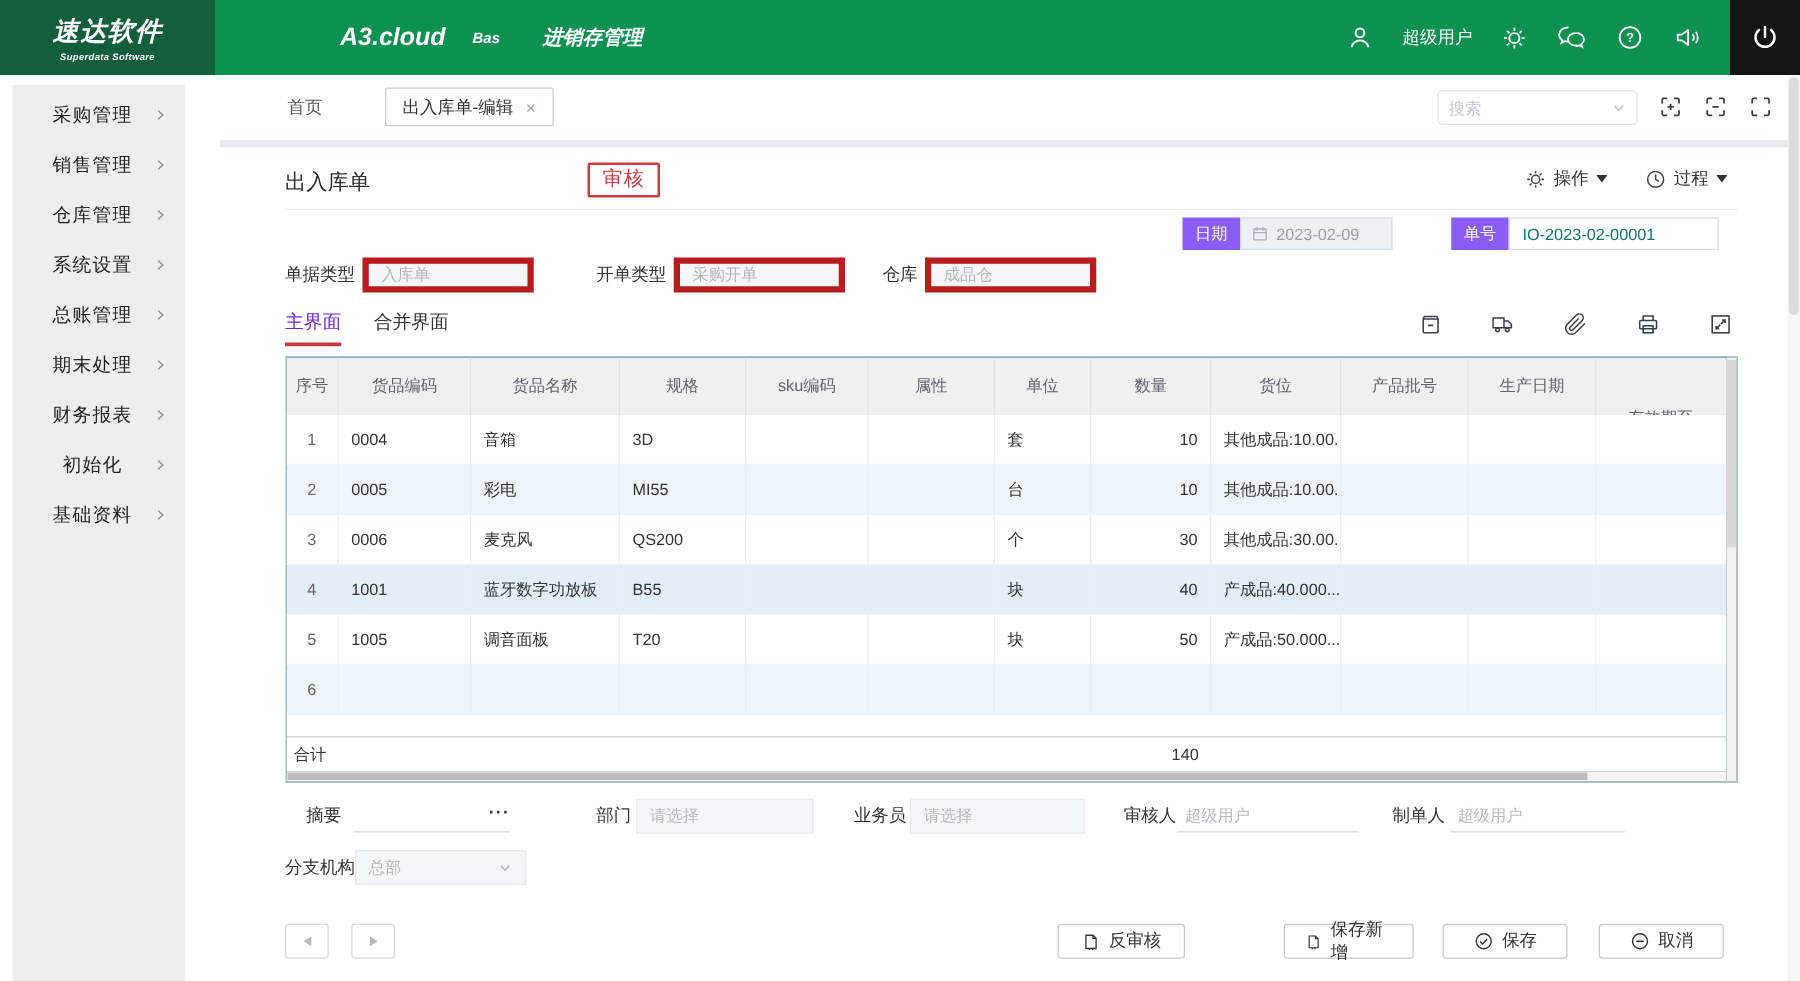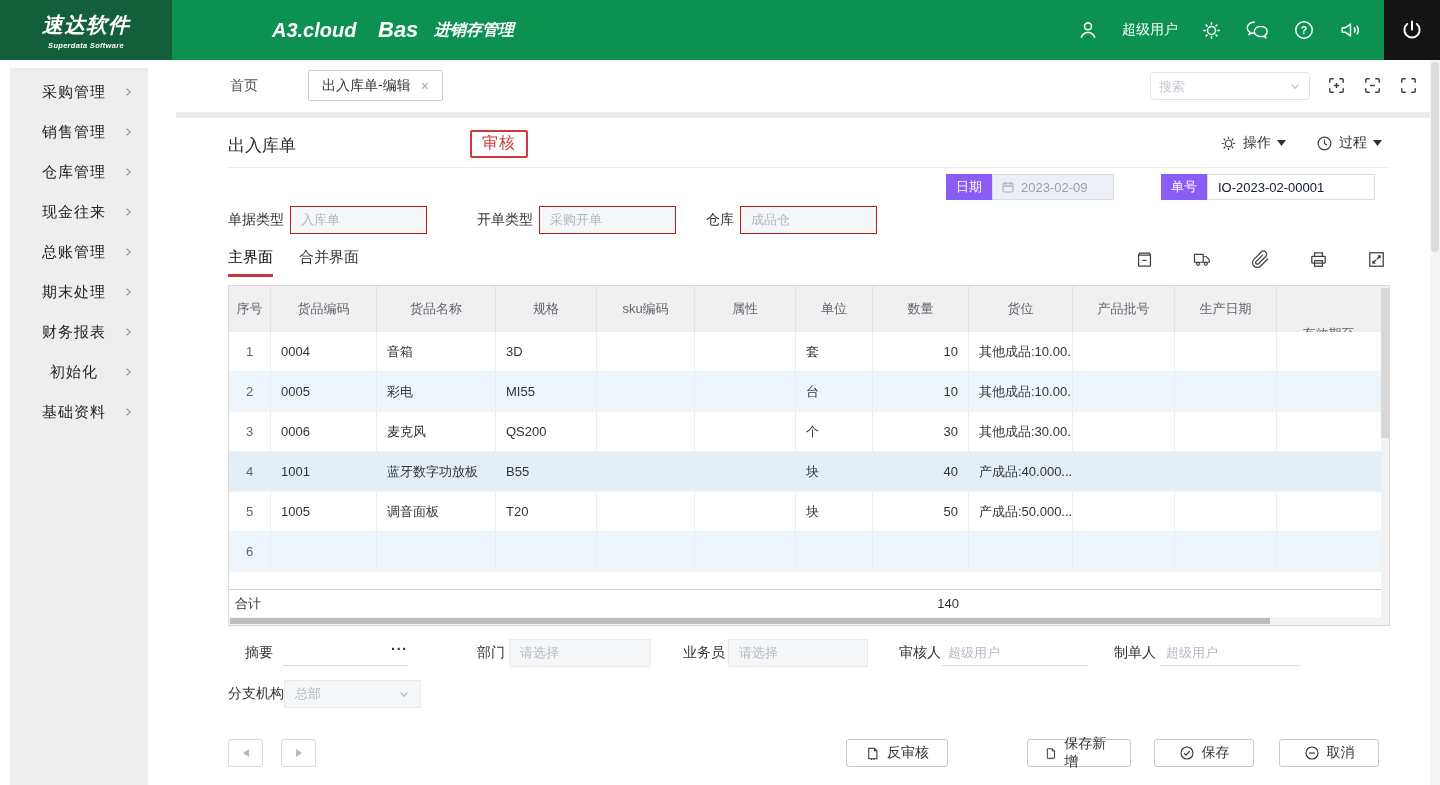--- a/index.html
+++ b/index.html
@@ -8,21 +8,21 @@
   .app { position:relative; width:1440px; height:785px; background:#fff; overflow:hidden; }
 
   
   .topbar { position:absolute; top:0; left:0; width:1440px; height:60px; background:#0c9150; }
   .logo-block { position:absolute; left:0; top:0; width:172px; height:60px; background:#145f3b; color:#fff;
     display:flex; flex-direction:column; align-items:center; justify-content:center; }
   .logo-title { font-size:21px; font-weight:bold; font-style:italic; letter-spacing:1px; }
   .logo-sub { font-size:7.5px; font-style:italic; font-weight:bold; margin-top:2px; letter-spacing:.3px; }
   .hdr-txt { position:absolute; top:0; height:60px; display:flex; align-items:center; color:#fff; font-style:italic; font-weight:bold; }
   .product { left:272px; font-size:20px; }
-  .edition { left:378px; font-size:22px; }
+  .edition { left:378px; font-size:12px; }
   .module  { left:434px; font-size:16px; }
   .top-right { position:absolute; right:78px; top:0; height:60px; display:flex; align-items:center; gap:23px; color:#fff; }
   .username { font-size:14px; }
   .hicon { display:flex; align-items:center; justify-content:center; cursor:pointer; }
   .power-block { position:absolute; right:0; top:0; width:56px; height:60px; background:#141414;
     display:flex; align-items:center; justify-content:center; color:#fff; cursor:pointer; }
 
   
   .sidebar { position:absolute; left:10px; top:68px; width:138px; height:717px; background:#eeeeee; padding-top:4px; }
   .side-item { height:40px; display:flex; align-items:center; padding:0 14px 0 16px; font-size:15px; color:#222; cursor:pointer; }
@@ -49,31 +49,31 @@
     padding:1px 10px 2px; border-radius:2px; letter-spacing:1px; }
   .doc-ops { position:absolute; right:58px; top:16px; display:flex; gap:30px; font-size:14px; color:#333; }
   .op-item { display:flex; align-items:center; gap:6px; cursor:pointer; }
   .title-divider { position:absolute; top:49px; left:52px; right:50px; border-top:1px solid #ededed; }
 
   .docnum-row { position:absolute; top:56px; right:65px; height:26px; display:flex; align-items:center; }
   .fld-tag { width:46px; height:26px; background:#8b5cf6; color:#fff; font-size:13px; display:flex; align-items:center; justify-content:center; }
   .date-box { width:122px; height:26px; background:#edf1f6; border:1px solid #d5dbe2; display:flex; align-items:center; gap:6px;
     padding:0 8px; color:#99a0ab; font-size:13px; }
   .num-box { width:168px; height:26px; background:#fff; border:1px solid #dcdcdc; display:flex; align-items:center;
-    padding:0 10px; color:#0f172a; font-size:13px; }
+    padding:0 10px; color:#0f766e; font-size:13px; }
   .grp-gap { width:47px; }
 
   .fields-row { position:absolute; top:88px; left:52px; height:28px; display:flex; align-items:center; font-size:14px; color:#333; }
   .f-label { margin-right:6px; }
-  .dis-input { width:137px; height:28px; background:#f5f6f8; border:1px solid #b91c1c; color:#b0b6c0; font-size:13px;
+  .dis-input { width:137px; height:28px; background:#f5f6f8; border:5px solid #b91c1c; color:#b0b6c0; font-size:13px;
     display:flex; align-items:center; padding:0 10px; }
 
   .viewtabs { position:absolute; top:130px; left:52px; display:flex; gap:26px; font-size:15px; }
   .vt { color:#333; padding-bottom:7px; border-bottom:3px solid transparent; cursor:pointer; }
-  .vt.active { color:#000000; border-bottom-color:#c5393c; }
+  .vt.active { color:#6d28d9; border-bottom-color:#c5393c; }
   .tool-icons { position:absolute; top:132px; right:54px; display:flex; gap:38px; color:#3c4046; }
   .tool-icons .hicon { width:20px; }
 
   
   .grid { position:absolute; top:167px; left:52px; width:1162px; height:341px; border:1px solid #d9d9d9; background:#0c4a6e; }
   .grid-inner { position:absolute; left:0; top:0; right:8px; bottom:0; display:flex; flex-direction:column; overflow:hidden; }
   .vscroll { position:absolute; right:0; top:0; bottom:0; width:8px; background:#f2f2f2; }
   .vthumb { width:8px; height:150px; margin-top:2px; background:#d8d8d8; }
   .thead { display:flex; height:46px; background:#f0f0f0; flex:0 0 auto; }
   .hc { display:flex; align-items:center; justify-content:center; font-size:13px; color:#5f646e;
@@ -188,21 +188,21 @@
           <path d="M6 3.5l5 4.5-5 4.5"></path>
         </svg>
       </div>
     <div class="side-item">
         <span class="side-label">仓库管理</span>
         <svg class="chev" width="12" height="12" viewBox="0 0 16 16" fill="none" stroke="#8a8f98" stroke-width="1.5">
           <path d="M6 3.5l5 4.5-5 4.5"></path>
         </svg>
       </div>
     <div class="side-item">
-        <span class="side-label">现金往来</span>
+        <span class="side-label">系统设置</span>
         <svg class="chev" width="12" height="12" viewBox="0 0 16 16" fill="none" stroke="#8a8f98" stroke-width="1.5">
           <path d="M6 3.5l5 4.5-5 4.5"></path>
         </svg>
       </div>
     <div class="side-item">
         <span class="side-label">总账管理</span>
         <svg class="chev" width="12" height="12" viewBox="0 0 16 16" fill="none" stroke="#8a8f98" stroke-width="1.5">
           <path d="M6 3.5l5 4.5-5 4.5"></path>
         </svg>
       </div>

